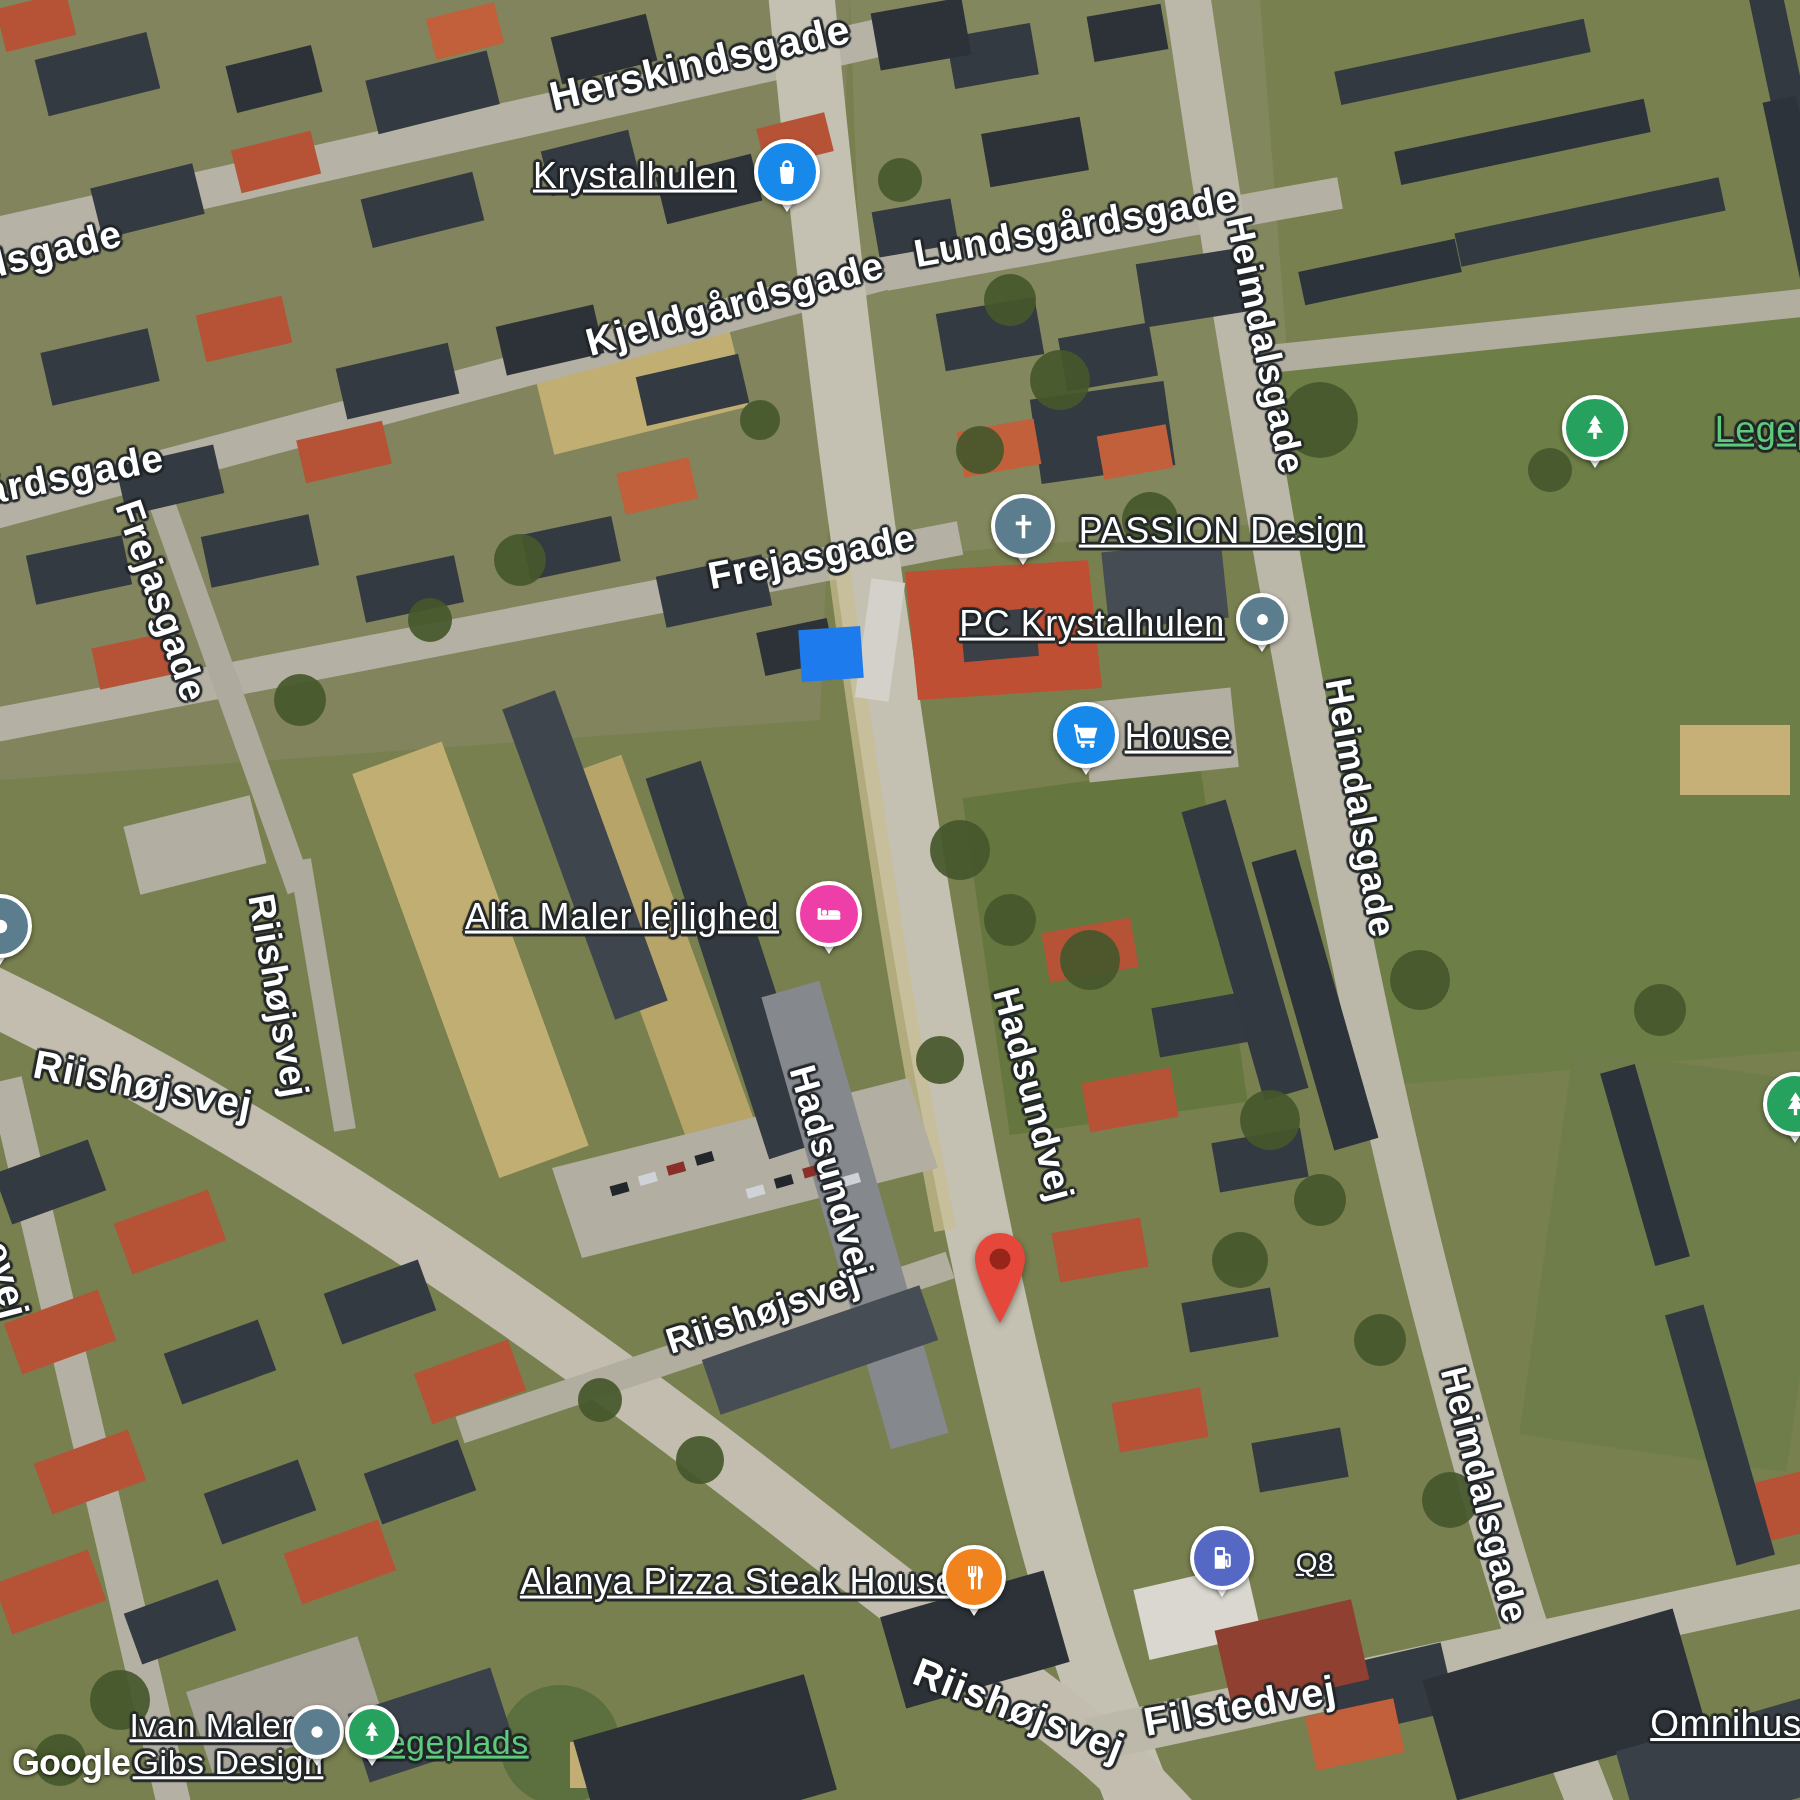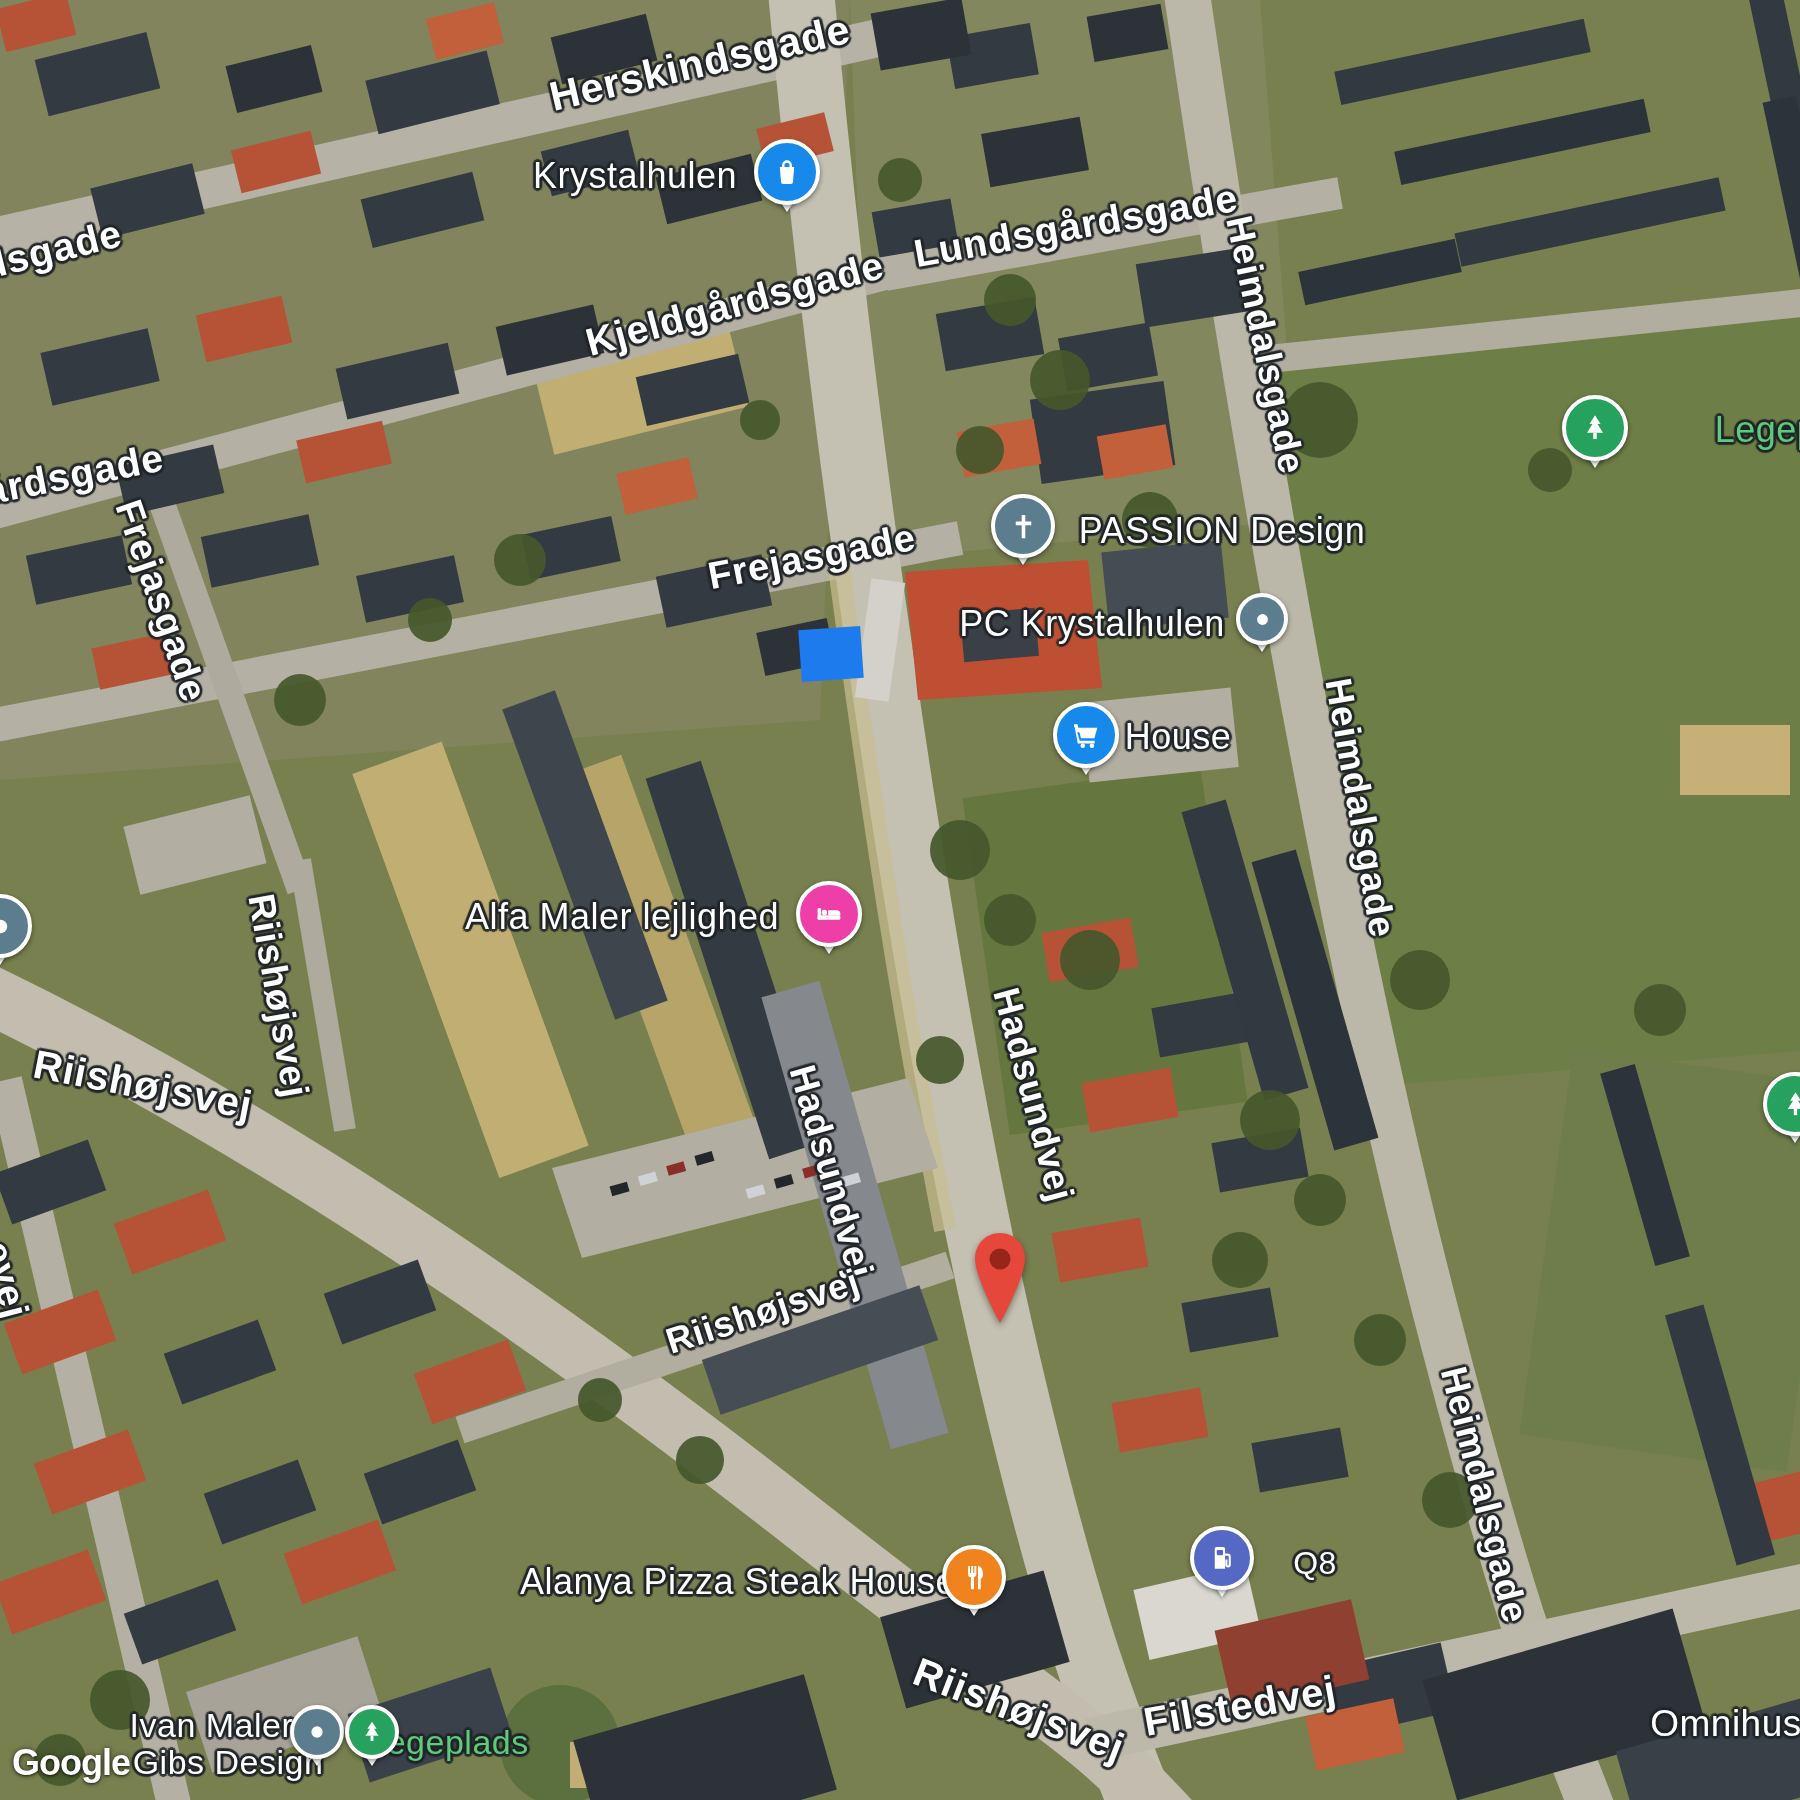--- a/index.html
+++ b/index.html
@@ -7,21 +7,21 @@
        font-family:"Liberation Sans",sans-serif;}
   #terrain{position:absolute;left:0;top:0;width:1800px;height:1800px;}
   .map-label{position:absolute;color:#fff;font-weight:500;white-space:pre-line;text-align:center;
      line-height:1.08;letter-spacing:.5px;
      text-shadow:-2px -2px 1px rgba(32,36,40,.85),2px -2px 1px rgba(32,36,40,.85),
                  -2px 2px 1px rgba(32,36,40,.85),2px 2px 1px rgba(32,36,40,.85),
                  -3px 0 1px rgba(32,36,40,.8),3px 0 1px rgba(32,36,40,.8),
                  0 -3px 1px rgba(32,36,40,.8),0 3px 1px rgba(32,36,40,.8);
      z-index:30;}
   .road-label{letter-spacing:1px;font-weight:700;}
-  .poi-label{font-weight:400;}
+  .poi-label{font-weight:400;text-decoration:underline;}
   .park-label{color:#5ecb7c;}
   .pin{position:absolute;z-index:40;}
   .pin-tail{position:absolute;width:0;height:0;border-left:10px solid transparent;
      border-right:10px solid transparent;border-top:15px solid #fff;left:-10px;
      filter:drop-shadow(0 2px 2px rgba(0,0,0,.35));}
   .pin-circle{position:absolute;border-radius:50%;border:4px solid #fff;
      box-shadow:0 2px 5px rgba(0,0,0,.45);display:flex;align-items:center;justify-content:center;
      transform:translate(-50%,-50%);}
   .pin-circle svg{display:block;}
   #dest-pin{position:absolute;z-index:45;filter:drop-shadow(0 3px 3px rgba(0,0,0,.4));}
@@ -240,21 +240,21 @@
       <div class="map-label road-label" style="left: 1019px; top: 1710px; font-size: 40px; transform: translate(-50%, -50%) rotate(21deg);">Riishøjsvej</div>
       <div class="map-label road-label" style="left: 1240px; top: 1706px; font-size: 40px; transform: translate(-50%, -50%) rotate(-10deg);">Filstedvej</div>
       <div class="map-label road-label" style="left: 6px; top: 1280px; font-size: 38px; transform: translate(-50%, -50%) rotate(75deg);">evej</div>
       <div class="map-label poi-label" style="left: 635px; top: 176px; font-size: 36px; transform: translate(-50%, -50%) rotate(0deg);">Krystalhulen</div>
       <div class="map-label poi-label" style="left: 1222px; top: 531px; font-size: 36px; transform: translate(-50%, -50%) rotate(0deg);">PASSION Design</div>
       <div class="map-label poi-label" style="left: 1092px; top: 624px; font-size: 36px; transform: translate(-50%, -50%) rotate(0deg);">PC Krystalhulen</div>
       <div class="map-label poi-label" style="left: 1178px; top: 737px; font-size: 36px; transform: translate(-50%, -50%) rotate(0deg);">House</div>
       <div class="map-label poi-label park-label" style="left: 1800px; top: 430px; font-size: 36px; transform: translate(-50%, -50%) rotate(0deg);">Legeplads</div>
       <div class="map-label poi-label" style="left: 622px; top: 917px; font-size: 36px; transform: translate(-50%, -50%) rotate(0deg);">Alfa Maler lejlighed</div>
       <div class="map-label poi-label" style="left: 738px; top: 1582px; font-size: 36px; transform: translate(-50%, -50%) rotate(0deg);">Alanya Pizza Steak House</div>
-      <div class="map-label poi-label" style="left: 1291px; top: 1563px; font-size: 32px; transform: translate(-50%, -50%) rotate(0deg); padding-left: 48px;">Q8</div>
+      <div class="map-label poi-label" style="left: 1291px; top: 1563px; font-size: 28px; transform: translate(-50%, -50%) rotate(0deg); padding-left: 48px;">Q8</div>
       <div class="map-label poi-label" style="left: 228px; top: 1744px; font-size: 34px; transform: translate(-50%, -50%) rotate(0deg);">Ivan Maler &amp;
 Gibs Design</div>
       <div class="map-label poi-label park-label" style="left: 448px; top: 1742px; font-size: 34px; transform: translate(-50%, -50%) rotate(0deg);">Legeplads</div>
       <div class="map-label poi-label" style="left: 1726px; top: 1724px; font-size: 37px; transform: translate(-50%, -50%) rotate(0deg);">Omnihus</div>
     </div>
   <div id="markers-layer">
       <div class="pin" style="left: 787px; top: 172px;">
         <div class="pin-tail" style="top: 25px;"></div>
         <div class="pin-circle" style="width: 58px; height: 58px; background: rgb(22, 137, 234);">
           <svg width="32" height="32" viewBox="0 0 24 24">

